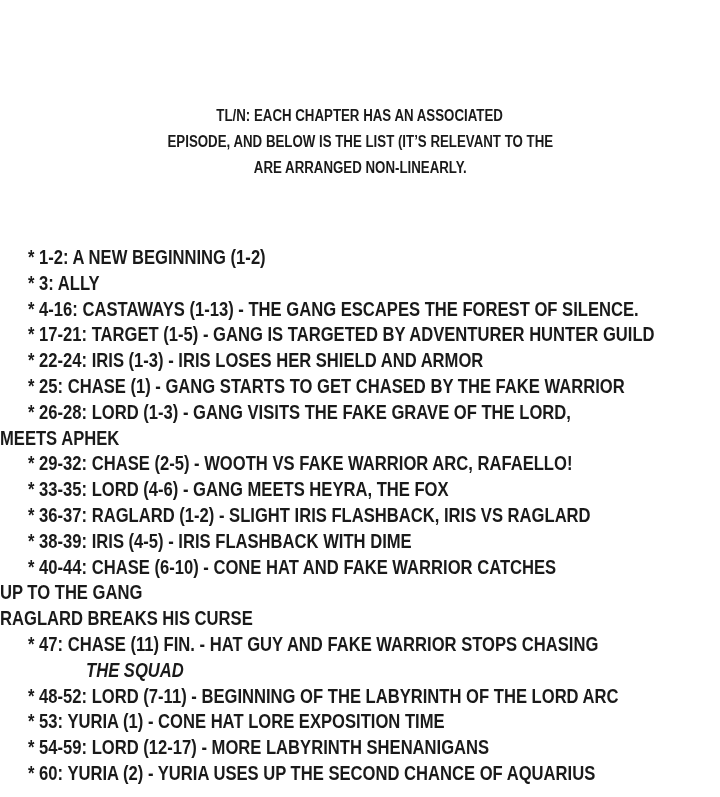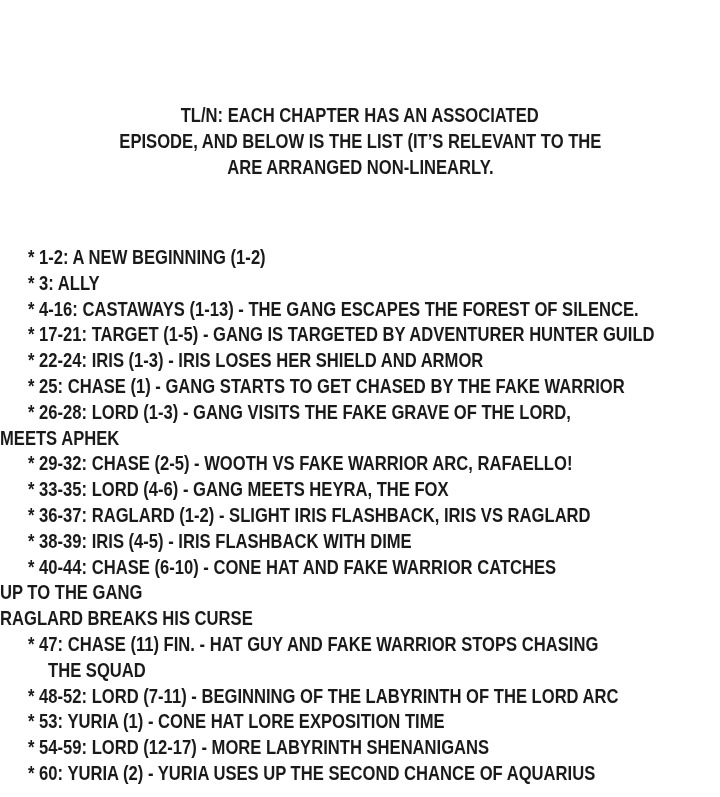--- a/index.html
+++ b/index.html
@@ -12,21 +12,21 @@
     font-family: "Liberation Sans", sans-serif;
     font-weight: 700;
     color: #1a1a1a;
   }
   .note {
     position: absolute;
     top: 103px;
     left: 0;
     width: 720px;
     text-align: center;
-    font-size: 20px;
+    font-size: 16px;
     line-height: 25.8px;
   }
   .list {
     position: absolute;
     top: 245px;
     left: 0;
     width: 720px;
     font-size: 20px;
     line-height: 25.8px;
   }
@@ -35,21 +35,21 @@
     white-space: nowrap;
   }
   .tx {
     display: inline-block;
     white-space: nowrap;
     transform: scaleX(0.83);
     transform-origin: 0 50%;
   }
   .note .tx { transform-origin: 50% 50%; }
   .ind-0 { padding-left: 28px; }
-  .ind-1 { padding-left: 48px; }
+  .ind-1 { padding-left: 86px; font-style: italic; }
   .ind-2 { }
 </style>
 </head>
 <body>
 
 <div class="note">
   <div class="line"><span class="tx">TL/N: EACH CHAPTER HAS AN ASSOCIATED</span></div>
   <div class="line"><span class="tx">EPISODE, AND BELOW IS THE LIST (IT’S RELEVANT TO THE</span></div>
   <div class="line"><span class="tx">ARE ARRANGED NON-LINEARLY.</span></div>
 </div>

